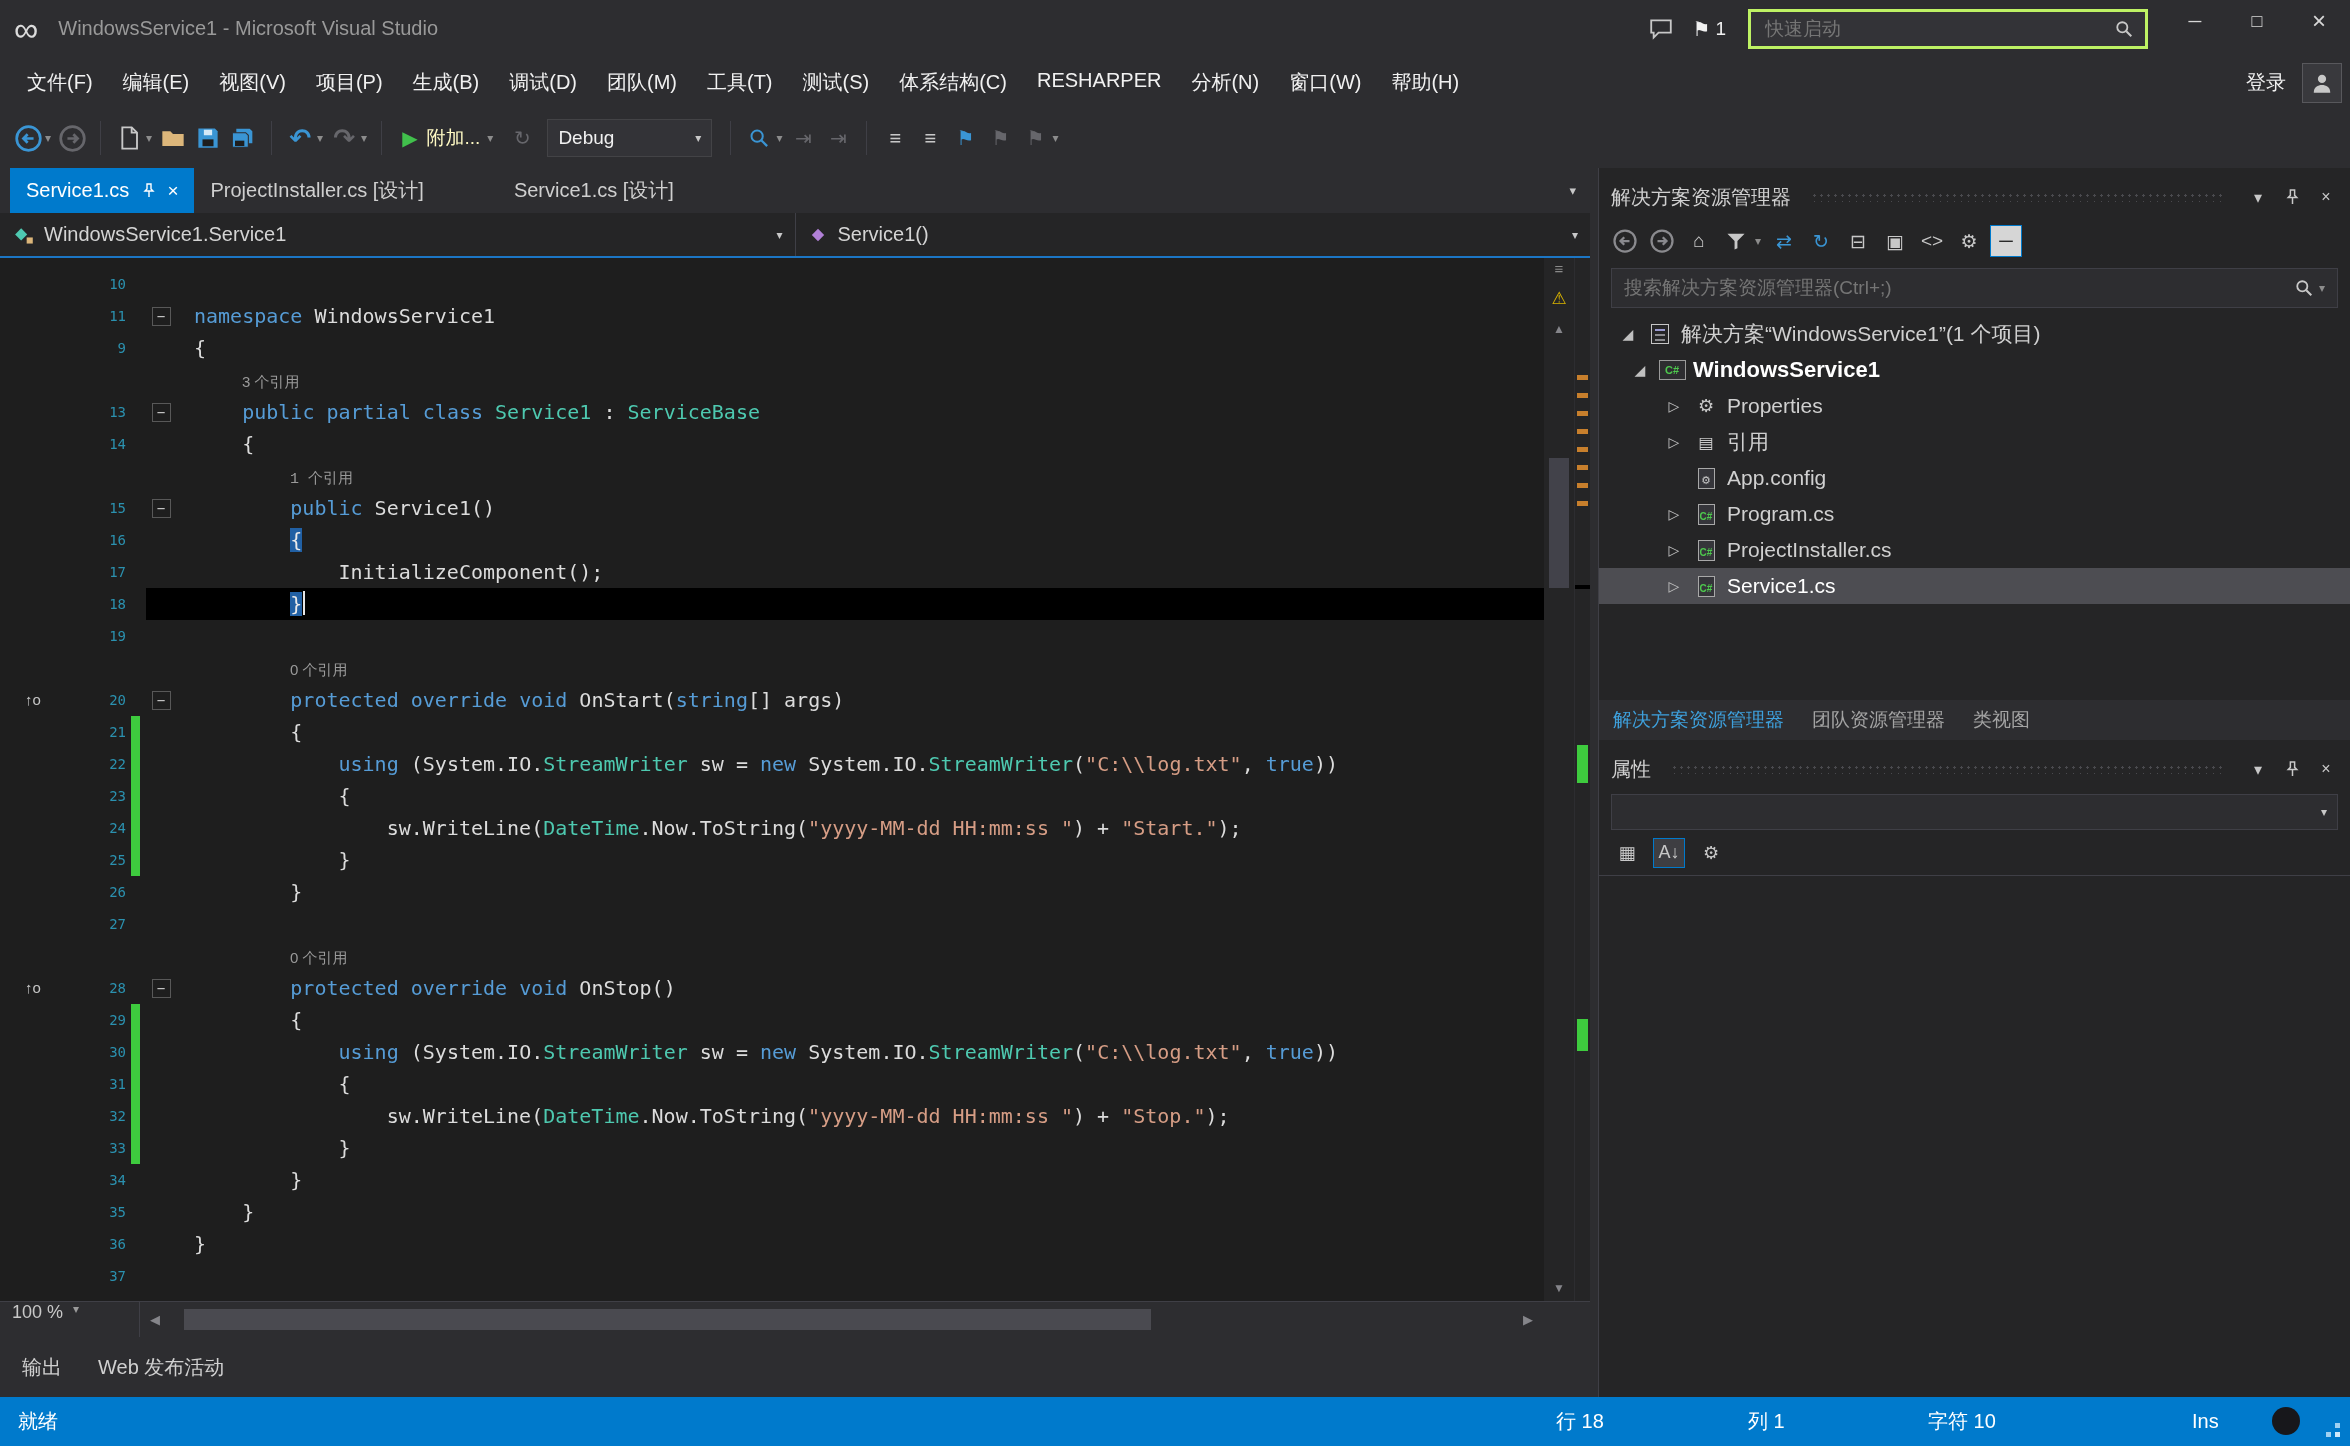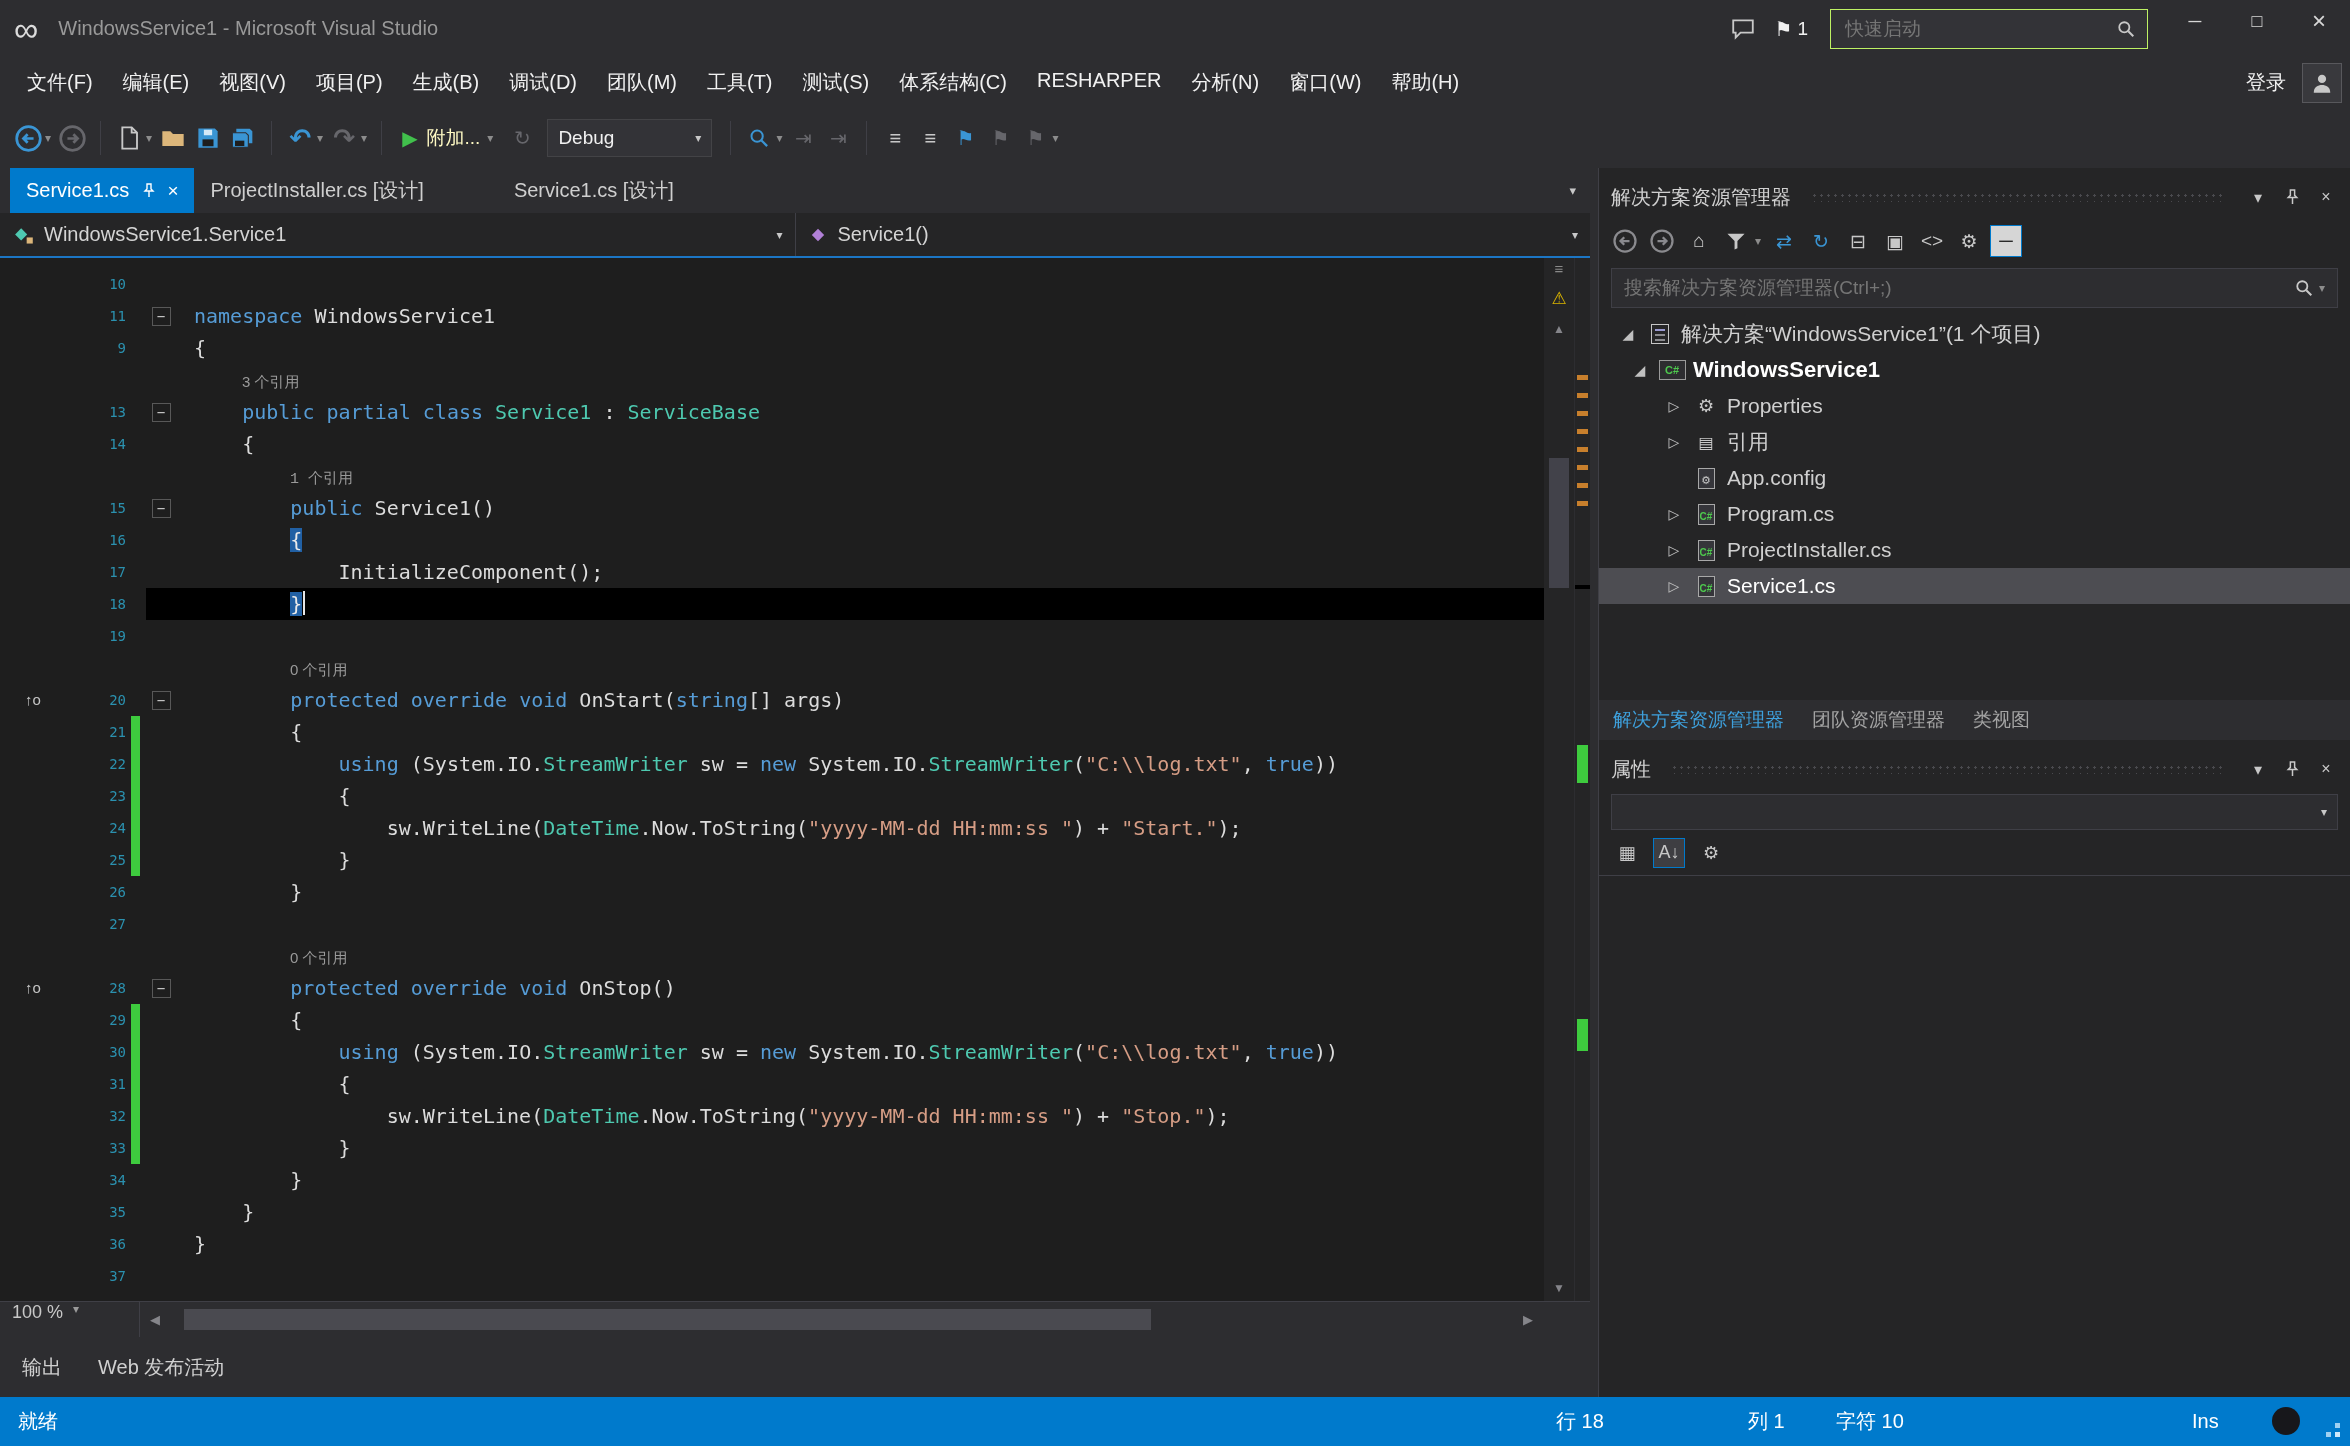--- a/index.html
+++ b/index.html
@@ -7,21 +7,21 @@
 .window{width:2350px;height:1446px;display:flex;flex-direction:column;background:#2d2d30;color:#f1f1f1;font-family:"Liberation Sans","DejaVu Sans",sans-serif;overflow:hidden;position:relative}
 
 
 .titlebar{height:57px;flex:0 0 auto;display:flex;align-items:center;padding-left:14px}
 .vs-logo{font-size:34px;color:#dcdcdc;margin-right:20px;line-height:1}
 .title-text{font-size:20px;color:#999}
 .tb-right{margin-left:auto;display:flex;align-items:center;height:100%}
 .fb-icon{margin:0 18px;display:flex}
 .flag-wrap{display:flex;align-items:center;gap:5px;margin-right:22px;font-size:19px;color:#f1f1f1}
 .flag-glyph{font-size:20px}
-.quick-launch{width:318px;height:40px;background:#333337;border:1px solid #bef264;display:flex;align-items:center;padding:0 12px;margin-right:16px;gap:24px}
+.quick-launch{width:400px;height:40px;background:#333337;border:3px solid #bef264;display:flex;align-items:center;padding:0 12px;margin-right:16px;gap:24px}
 .quick-launch input{flex:1;border:0;background:transparent;outline:none;color:#b6b6b6;font-size:19px;font-family:inherit}
 .win-btns{display:flex;align-self:flex-start}
 .win-btn{width:62px;height:42px;display:flex;align-items:center;justify-content:center;color:#d7d7d7;font-size:18px}
 .win-btn.close{font-size:24px}
 
 
 .menubar{height:51px;flex:0 0 auto;display:flex;align-items:center;padding-left:12px;font-size:20px}
 .menu-item{padding:0 15px;color:#f1f1f1;white-space:nowrap}
 .mb-right{margin-left:auto;display:flex;align-items:center;gap:16px;padding-right:8px}
 .signin{font-size:20px;color:#f1f1f1}
@@ -106,21 +106,21 @@
 .h-corner{width:47px;height:100%;flex:0 0 auto}
 
 
 .bottom-strip{height:60px;flex:0 0 auto;display:flex;align-items:center;gap:36px;padding-left:22px;background:#2d2d30;font-size:20px;color:#d0d0d0}
 .bp-tab{white-space:nowrap}
 
 
 .statusbar{height:49px;flex:0 0 auto;background:#007acc;color:#fff;font-size:20px;display:flex;align-items:center;position:relative}
 .sb-state{padding-left:18px}
 .sb-abs{position:absolute;white-space:nowrap}
-.sb-line{left:1556px}.sb-col{left:1748px}.sb-char{left:1836px}.sb-ins{left:2192px}
+.sb-line{left:1556px}.sb-col{left:1748px}.sb-char{left:1928px}.sb-ins{left:2192px}
 .sb-circle{position:absolute;left:2272px;top:10px;width:28px;height:28px;border-radius:50%;background:#17171b}
 .sb-grip{position:absolute;right:10px;bottom:9px;width:5px;height:5px;background:#cfe9fb;box-shadow:-9px 0 0 #9fd0f2,0 -9px 0 #9fd0f2}
 
 
 .panel-header{height:42px;display:flex;align-items:center;gap:10px;padding:0 12px;margin-top:8px;font-size:20px;color:#d0d0d0}
 .drag-dots{flex:1;height:10px;margin:0 10px;background-image:radial-gradient(#4a4a4e 1.3px,transparent 1.4px);background-size:7px 7px}
 .ph-i{display:flex;align-items:center;justify-content:center;min-width:24px;color:#c8c8c8;font-size:16px}
 .se-toolbar{height:46px;display:flex;align-items:center;gap:5px;padding:0 10px}
 .se-tbi{min-width:32px;height:32px;display:flex;align-items:center;justify-content:center;color:#c8c8c8;font-size:19px}
 .se-tbi.pressed{background:#d6d6d6;border:1px solid #007acc;color:#1e1e1e}

